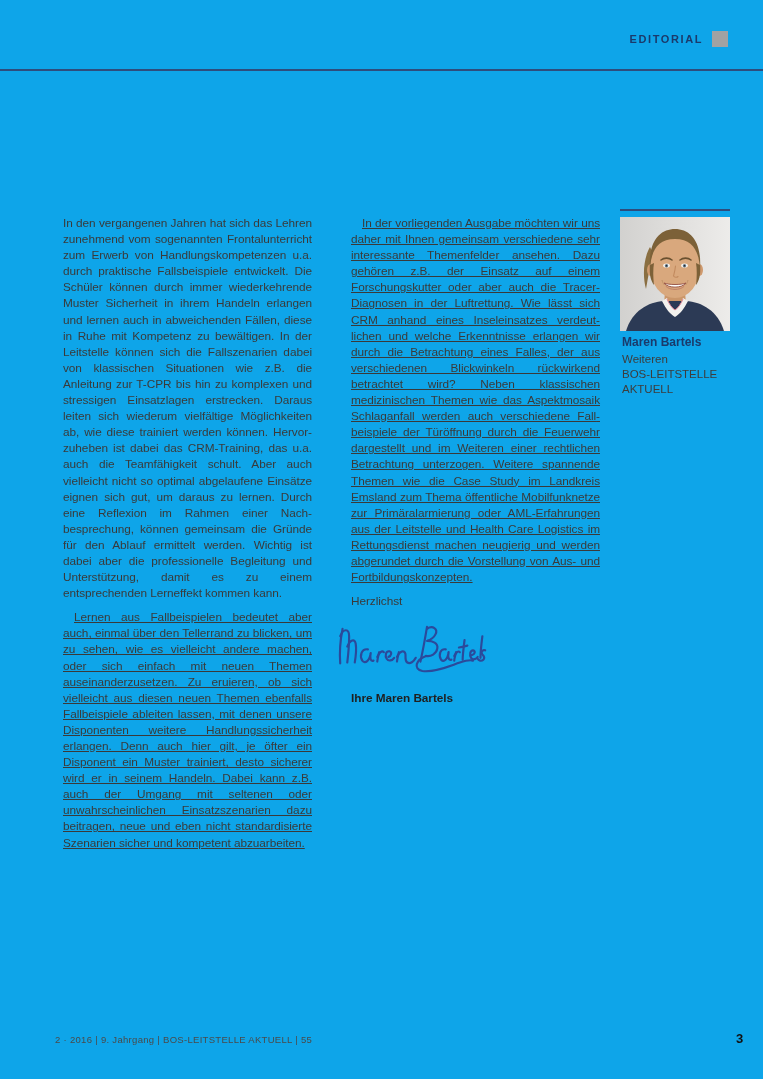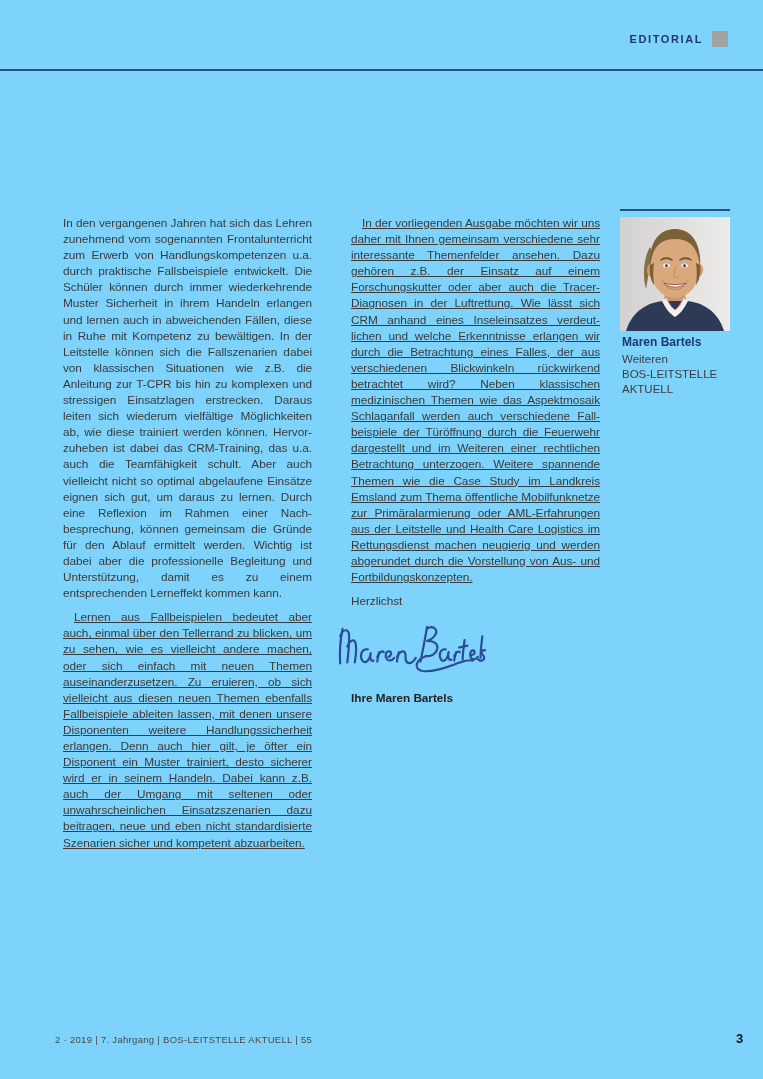--- a/index.html
+++ b/index.html
@@ -1,18 +1,18 @@
 <!DOCTYPE html>
 <html lang="de"><head>
 <meta charset="utf-8">
 <style>
   html,body { margin:0; padding:0; background:#ffffff; }
   .page {
     position:relative; width:763px; height:1079px; overflow:hidden;
-    background:#7dd3fc; font-family:"Liberation Sans", sans-serif;
+    background:#0ea5e9; font-family:"Liberation Sans", sans-serif;
     -webkit-font-smoothing:antialiased;
   }
 
   
   .hdr { position:absolute; top:31px; right:35px; display:flex; align-items:center; gap:9px; }
   .hdr-label {
     font-size:11px; font-weight:700; letter-spacing:1.6px; color:#1b3a6b;
   }
   .hdr-square { width:16px; height:16px; background:#a2a2a2; }
   .hdr-rule { position:absolute; top:69px; left:0; width:763px; height:2px; background:#2e4d7d; }
@@ -139,16 +139,16 @@
     <path d="M68,63 C67.5,65 67,66.5 65.5,68" stroke="#b98a60" stroke-width="0.8" fill="none"></path>
   </svg>
 
   <div class="caption">
     <div class="cap-name">Maren Bartels</div>
     <div>Weiteren</div>
     <div>BOS-LEITSTELLE</div>
     <div>AKTUELL</div>
   </div>
 
-  <div class="footer-left">2 · 2019  |  7. Jahrgang  |  BOS-LEITSTELLE AKTUELL  |  55</div>
+  <div class="footer-left">2 · 2016  |  9. Jahrgang  |  BOS-LEITSTELLE AKTUELL  |  55</div>
   <div class="footer-page">3</div>
 
 </div>
 
 </body></html>

